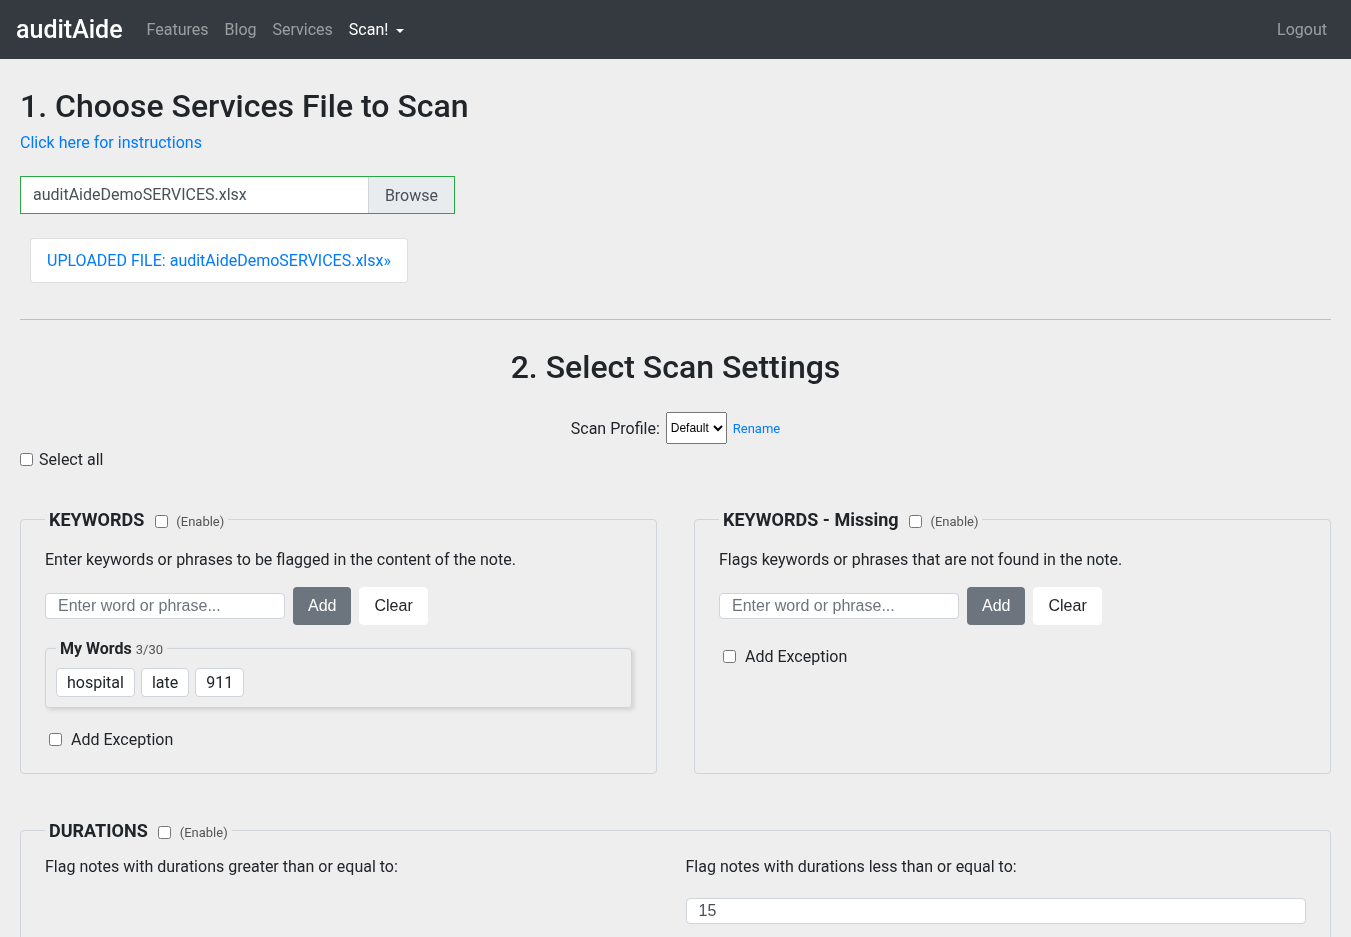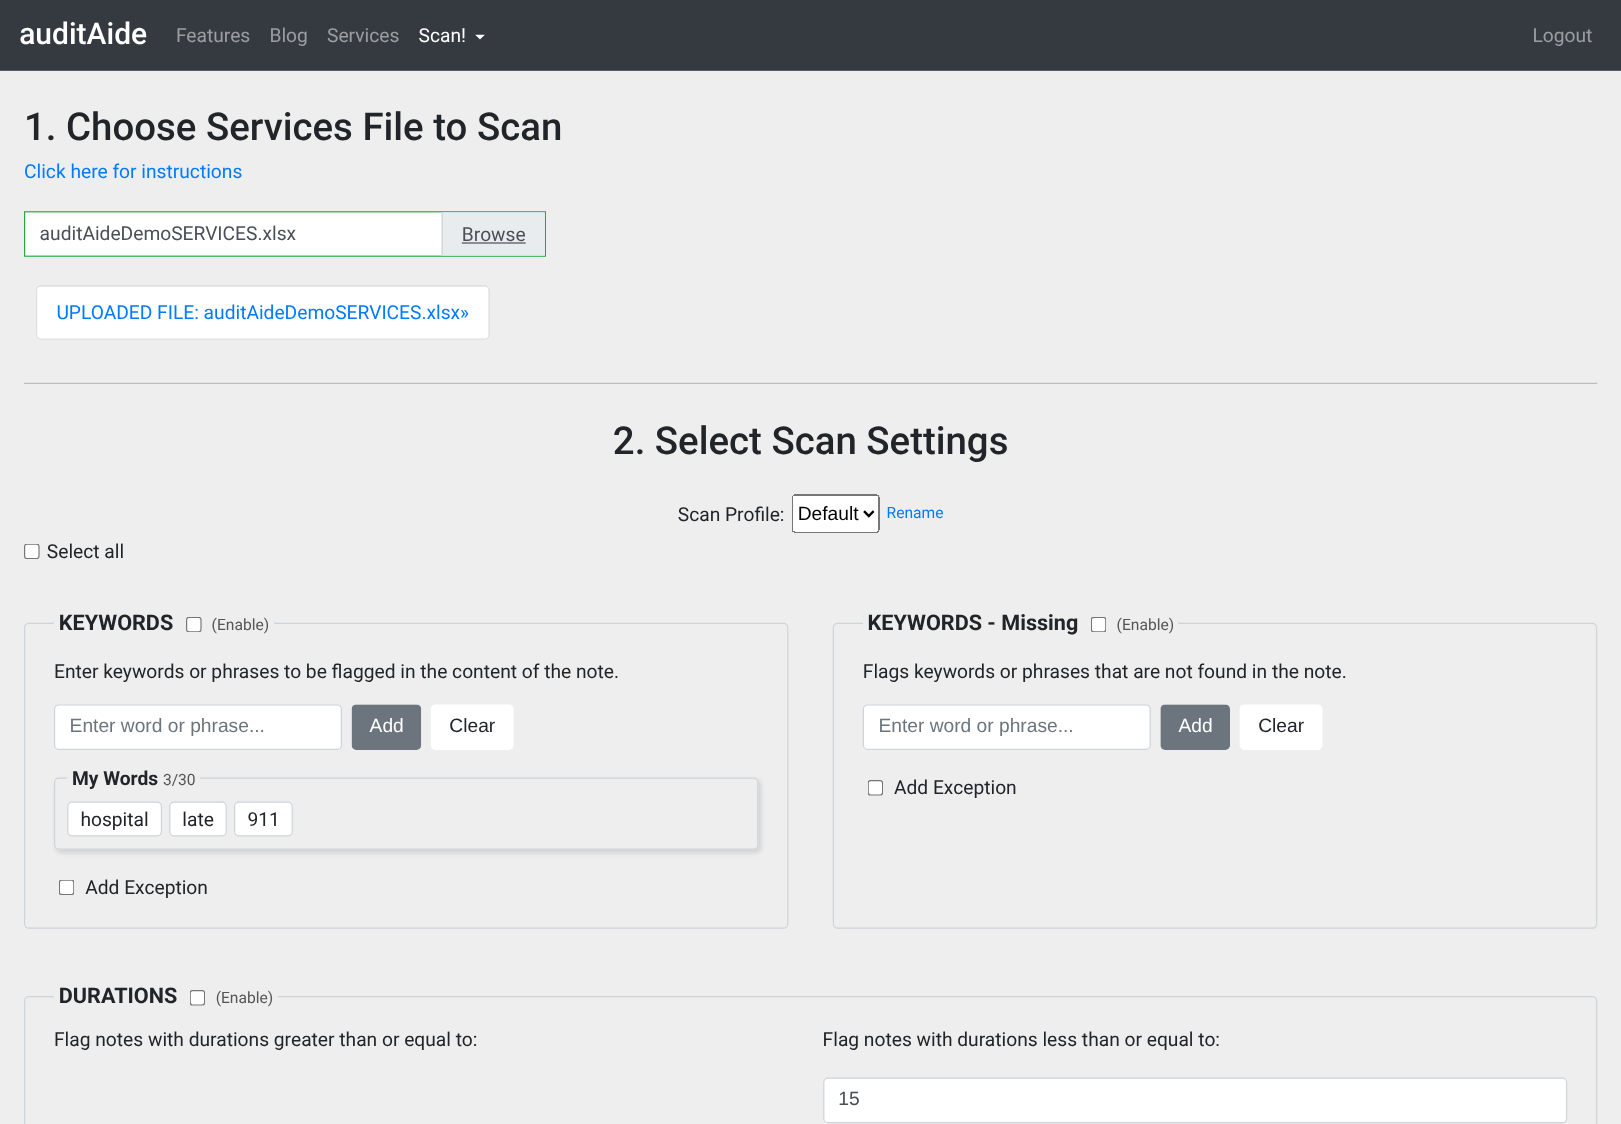--- a/index.html
+++ b/index.html
@@ -15,40 +15,40 @@
   .nav-right { margin-left:auto; }
   
   .container { padding:0 20px 40px 20px; }
   h2.section-title { font-weight:500; font-size:32px; margin:28px 0 8px 0; }
   .link { color:#007bff; cursor:pointer; font-size:16px; }
   .small-link { color:#007bff; cursor:pointer; font-size:13px; }
   
   .file-row { margin-top:24px; display:flex; }
   .file-input { border:1px solid #28a745; background:#fff; display:flex; width:435px; height:38px; align-items:stretch; }
   .file-name { flex:1; padding:8px 12px; font-size:16px; color:#495057;border-radius:15px; }
-  .file-browse { background:#e9ecef; color:#495057; border-left:1px solid #ced4da; padding:8px 16px; display:flex; align-items:center; cursor:pointer;text-decoration:underline; }
+  .file-browse { background:#e9ecef; color:#495057; border-left:1px solid #ced4da; padding:8px 16px; display:flex; align-items:center; cursor:pointer; }
   .uploaded-card { margin-top:24px; display:inline-block; background:#fff; border:1px solid rgba(0,0,0,.125); border-radius:4px; padding:12px 16px; color:#007bff; font-size:16px; cursor:pointer; margin-left:10px; }
   hr.sep { border:none; border-top:1px solid rgba(0,0,0,.2); margin:36px 0 0 0; }
   
   .section2-row { display:flex; align-items:center;flex-direction:column; }
   .section2-row h2 { flex:1; }
   .profile-block { font-size:16px; color:#212529; display:flex; align-items:center; gap:6px; margin-top:18px;}
-  .profile-block select { font-size:16px; height:32px; }
+  .profile-block select { font-size:12px; height:32px; }
   .checkbox-line { display:flex; align-items:center; gap:6px; font-size:16px; margin-top:6px; }
   .checkbox-line input[type=checkbox] { margin:0; }
   
   .panels-row { display:flex; gap:37px; margin-top:40px; }
   .panels-row > fieldset { flex:1; }
   fieldset.panel { border:1px solid #ced4da; border-radius:4px; padding:16px 24px 24px 24px; margin:0; position:relative; background:transparent; min-width:0; }
   fieldset.panel > legend { padding:0 4px; font-size:18px; font-weight:700; width:auto; }
   fieldset.panel > legend .enable-cb { margin:0 4px 0 6px; vertical-align:middle; }
   fieldset.panel > legend .enable-label { font-weight:400; font-size:13px; color:#555; }
   .panel-desc { font-size:16px; margin:4px 0 18px 0; }
   .input-row { display:flex; gap:8px; align-items:center; }
-  .text-input { height:38px; border:1px solid #ced4da; border-radius:4px; padding:6px 12px; font-size:16px; color:#495057; background:#fff; }
+  .text-input { height:26px; border:1px solid #ced4da; border-radius:4px; padding:6px 12px; font-size:16px; color:#495057; background:#fff; }
   .text-input::placeholder { color:#6c757d; }
   .btn { height:38px; border-radius:4px; padding:0 14px; font-size:16px; cursor:pointer; border:1px solid transparent; display:inline-flex; align-items:center; justify-content:center; }
   .btn-secondary { background:#6c757d; color:#fff; }
   .btn-outline { background:#fff; color:#212529; border:1px solid #fff; }
   
   fieldset.mywords { border:1px solid #ced4da; border-radius:4px; margin:14px 0 0 0; padding:10px 10px; box-shadow:2px 2px 4px rgba(0,0,0,.12); }
   fieldset.mywords legend { padding:0 4px; font-size:16px; font-weight:700; }
   fieldset.mywords legend .count { font-weight:400; font-size:13px; color:#555; }
   .chips { display:flex; gap:6px; flex-wrap:wrap; }
   .chip { background:#fff; border:1px solid #ced4da; border-radius:4px; padding:4px 10px; font-size:16px; cursor:pointer; }

